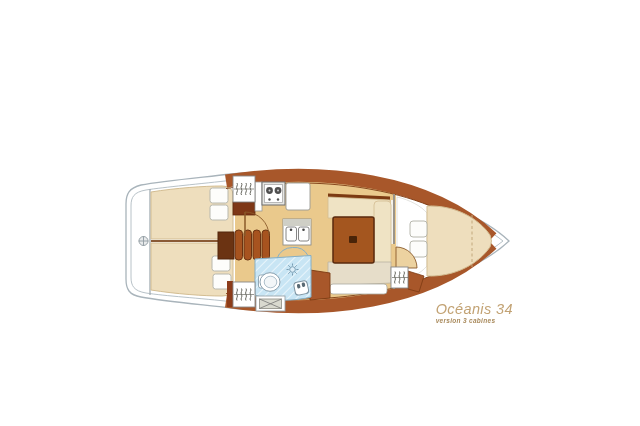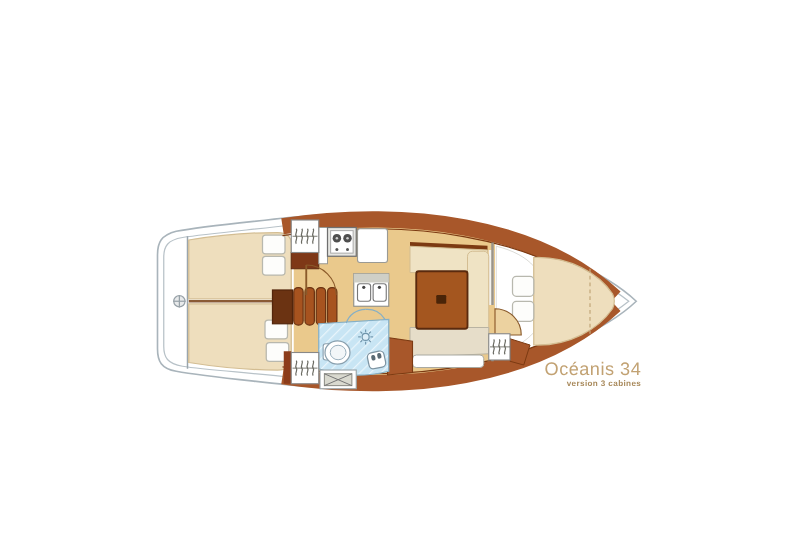--- a/index.html
+++ b/index.html
@@ -3,21 +3,21 @@
 <meta charset="utf-8">
 <style>
   html,body{margin:0;padding:0;}
   body{
     width:640px;height:426px;background:#ffffff;overflow:hidden;
     font-family:"Liberation Sans", sans-serif;position:relative;
   }
   .stage{position:absolute;inset:0;}
   svg{position:absolute;left:0;top:0;}
   .brand{
-    position:absolute;top:289px;right:127px;text-align:right;line-height:1;
+    position:absolute;top:302px;right:127px;text-align:left;line-height:1;font-style:italic;
   }
   .brand .model{
     font-size:14.5px;letter-spacing:.4px;color:var(--c-accent_text,#c2a273);
     font-weight:400;
   }
   .brand .version{
     font-size:6.5px;letter-spacing:.3px;color:var(--c-accent_text_dark,#a98a5c);
     margin-top:1px;font-weight:700;
   }
 </style>

